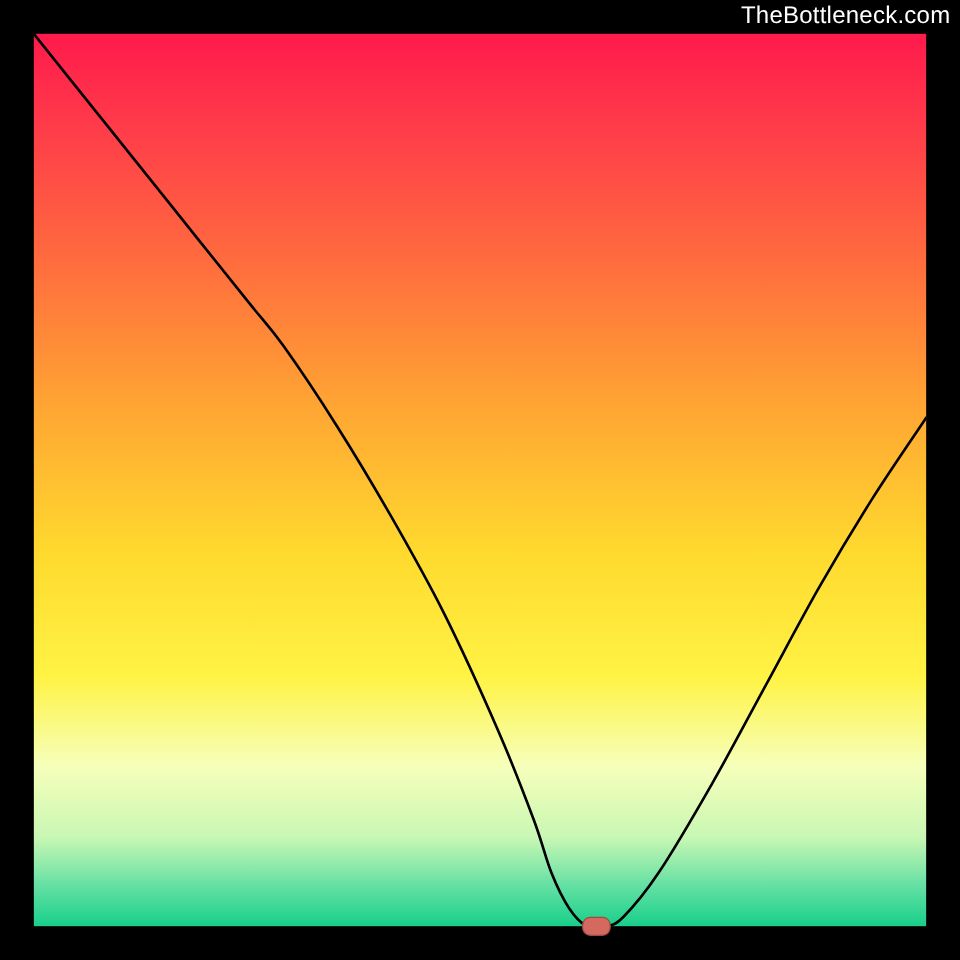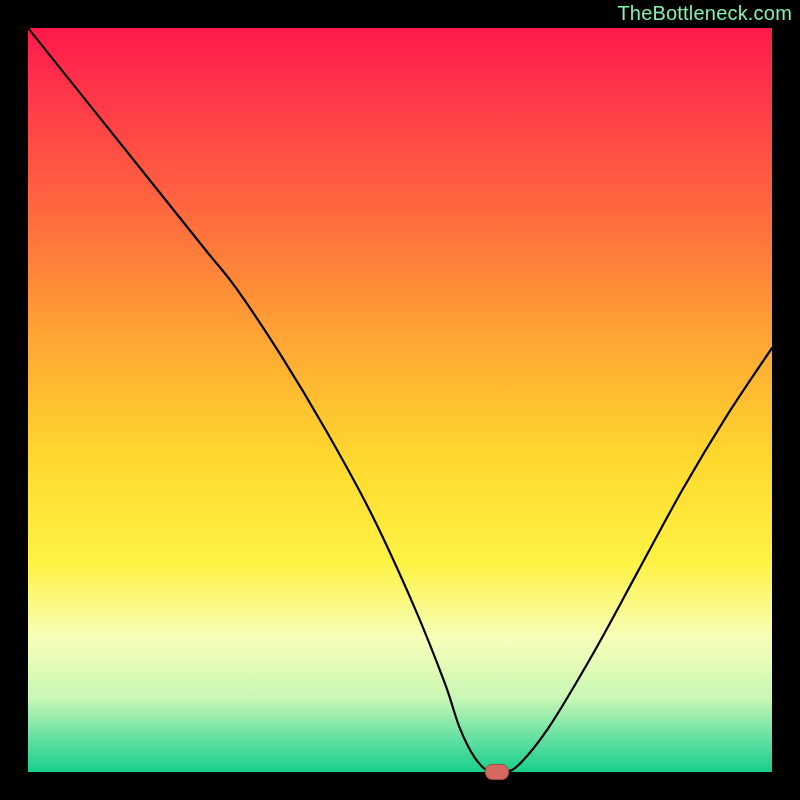--- a/index.html
+++ b/index.html
@@ -14,21 +14,21 @@
   .outer {
     position: relative;
     width: 800px;
     height: 800px;
     background: #000;
   }
   .watermark {
     position: absolute;
     top: 2px;
     right: 8px;
-    color: #86efac;
+    color: #ffffff;
     font-size: 20px;
     font-weight: 500;
     letter-spacing: 0.2px;
   }
   .plot-wrap {
     position: absolute;
     left: 28px;
     top: 28px;
     width: 744px;
     height: 744px;

